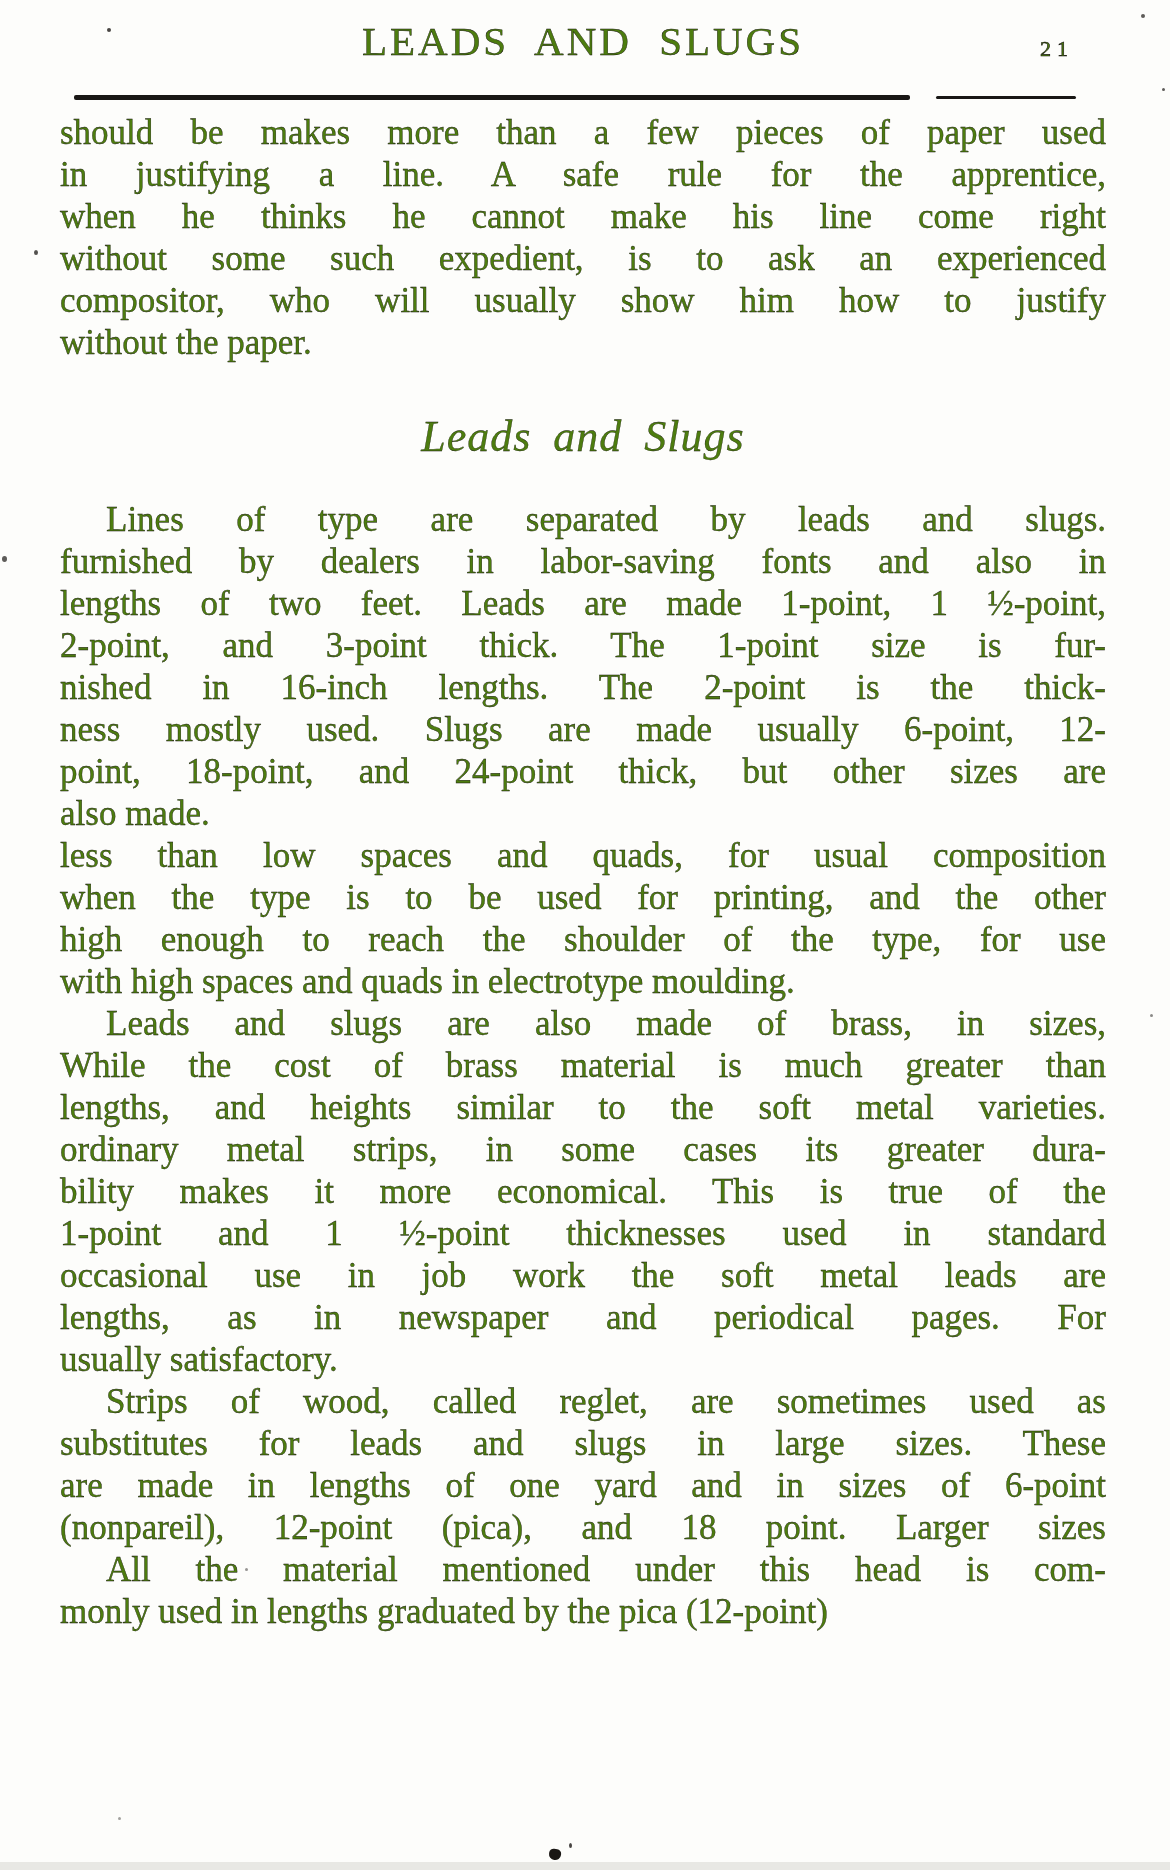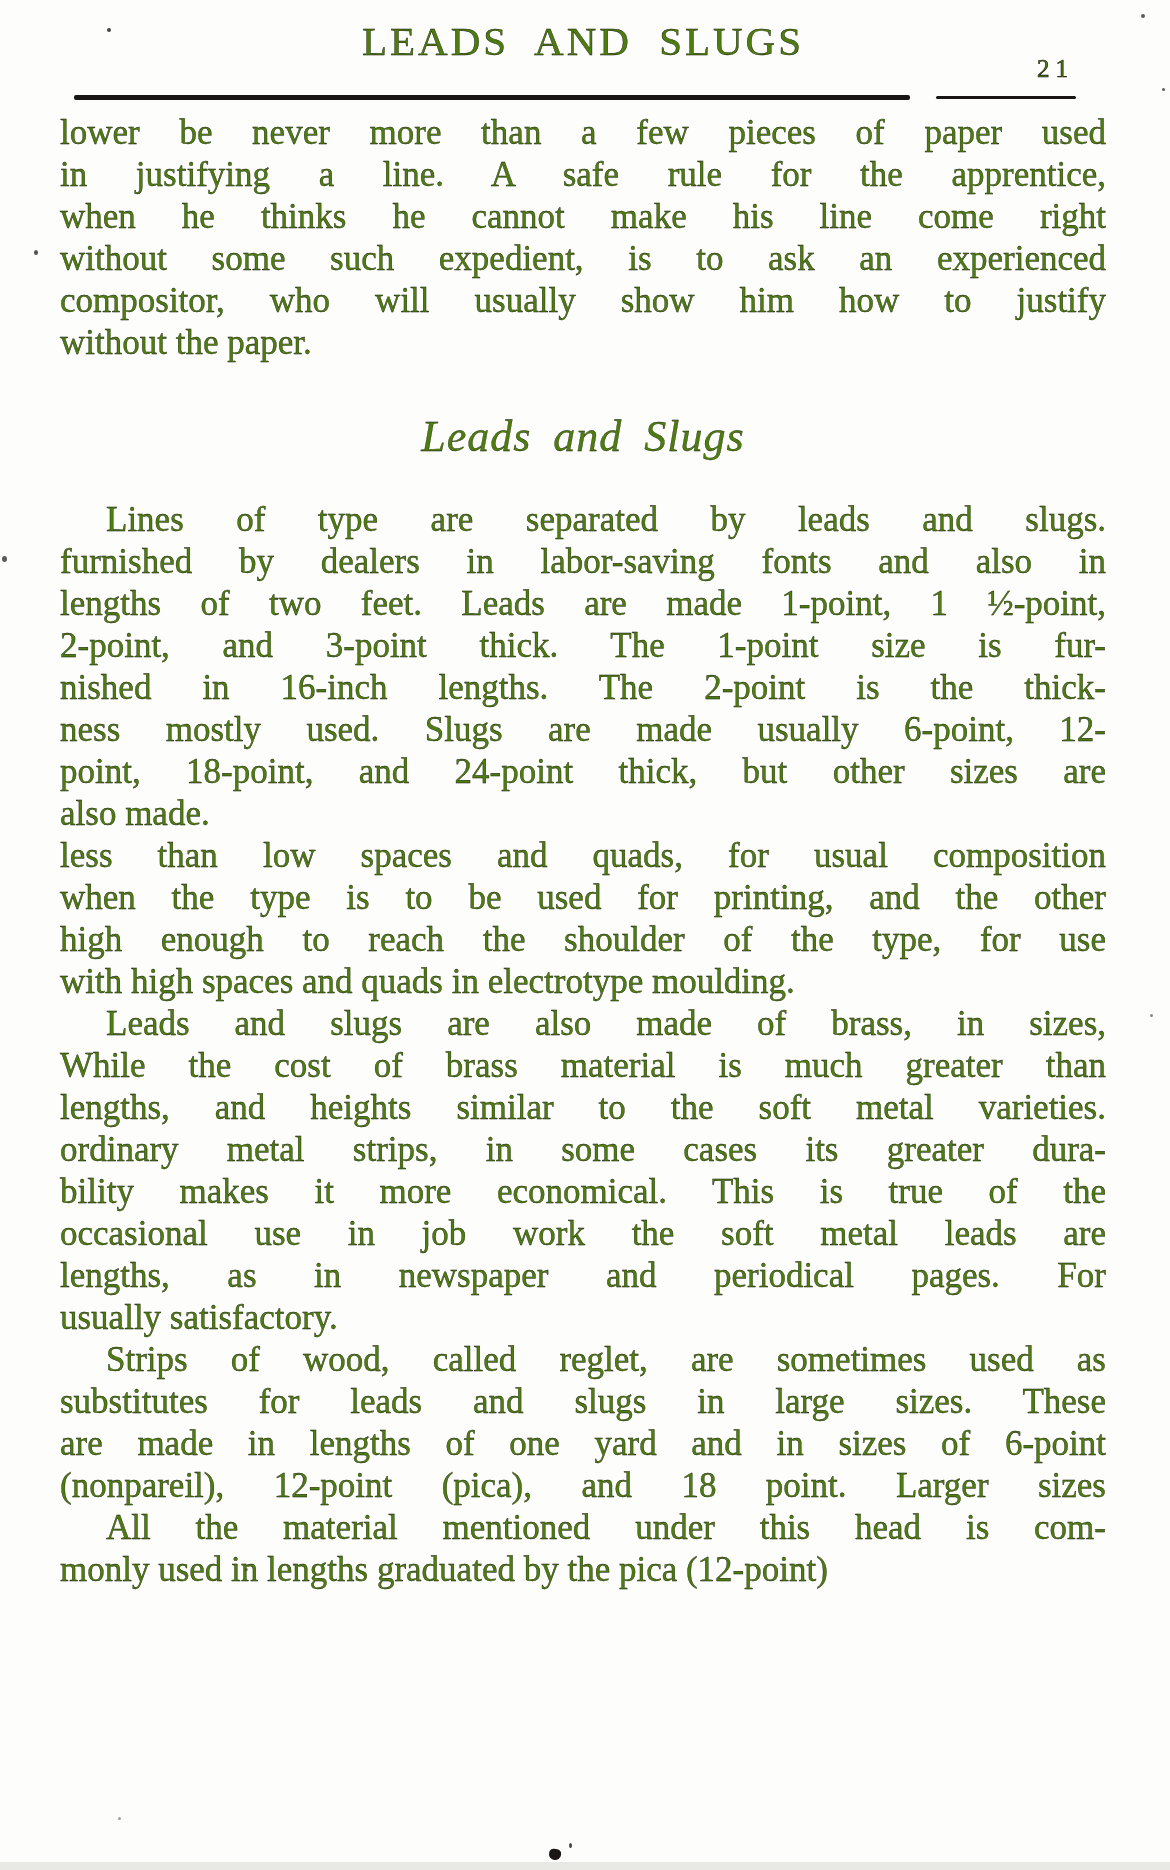--- a/index.html
+++ b/index.html
@@ -34,23 +34,22 @@
     font-size: 41px;
     line-height: 46px;
     letter-spacing: 3px;
     word-spacing: 14px;
     -webkit-text-stroke: 0.4px #14110e;
   }
   .page-number {
     position: absolute;
     right: 32px;
     top: 22px;
-    font-size: 25px;
+    font-size: 22px;
     letter-spacing: 6px;
-    margin-top: 19px;
     -webkit-text-stroke: 0.6px #14110e;
   }
   
   .head-rule {
     position: absolute;
     top: 95px;
     left: 60px;
     width: 1046px;
     height: 5px;
   }
@@ -123,21 +122,21 @@
     <div class="page-number">21</div>
   </div>
 
   <div class="head-rule">
     <span class="seg-left"></span>
     <span class="seg-right"></span>
   </div>
 
   <main class="page-body">
       <div class="paragraph">
-        <div class="line">lower be never more than a few pieces of paper used</div>
+        <div class="line">should be makes more than a few pieces of paper used</div>
         <div class="line">in justifying a line.  A safe rule for the apprentice,</div>
         <div class="line">when he thinks he cannot make his line come right</div>
         <div class="line">without some such expedient, is to ask an experienced</div>
         <div class="line">compositor, who will usually show him how to justify</div>
         <div class="line last">without the paper.</div>
       </div>
       <div class="section-heading">Leads and Slugs</div>
       <div class="paragraph">
         <div class="line indent">Lines of type are separated by leads and slugs.</div>
         <div class="line">furnished by dealers in labor-saving fonts and also in</div>
@@ -153,20 +152,21 @@
         <div class="line">when the type is to be used for printing, and the other</div>
         <div class="line">high enough to reach the shoulder of the type, for use</div>
         <div class="line last">with high spaces and quads in electrotype moulding.</div>
       </div>
       <div class="paragraph">
         <div class="line indent">Leads and slugs are also made of brass, in sizes,</div>
         <div class="line">While the cost of brass material is much greater than</div>
         <div class="line">lengths, and heights similar to the soft metal varieties.</div>
         <div class="line">ordinary metal strips, in some cases its greater dura-</div>
         <div class="line">bility makes it more economical.  This is true of the</div>
+        <div class="line">1-point and 1 ½-point thicknesses used in standard</div>
         <div class="line">occasional use in job work the soft metal leads are</div>
         <div class="line">lengths, as in newspaper and periodical pages.  For</div>
         <div class="line last">usually satisfactory.</div>
       </div>
       <div class="paragraph">
         <div class="line indent">Strips of wood, called reglet, are sometimes used as</div>
         <div class="line">substitutes for leads and slugs in large sizes.  These</div>
         <div class="line">are made in lengths of one yard and in sizes of 6-point</div>
         <div class="line">(nonpareil), 12-point (pica), and 18 point.  Larger sizes</div>
       </div>

